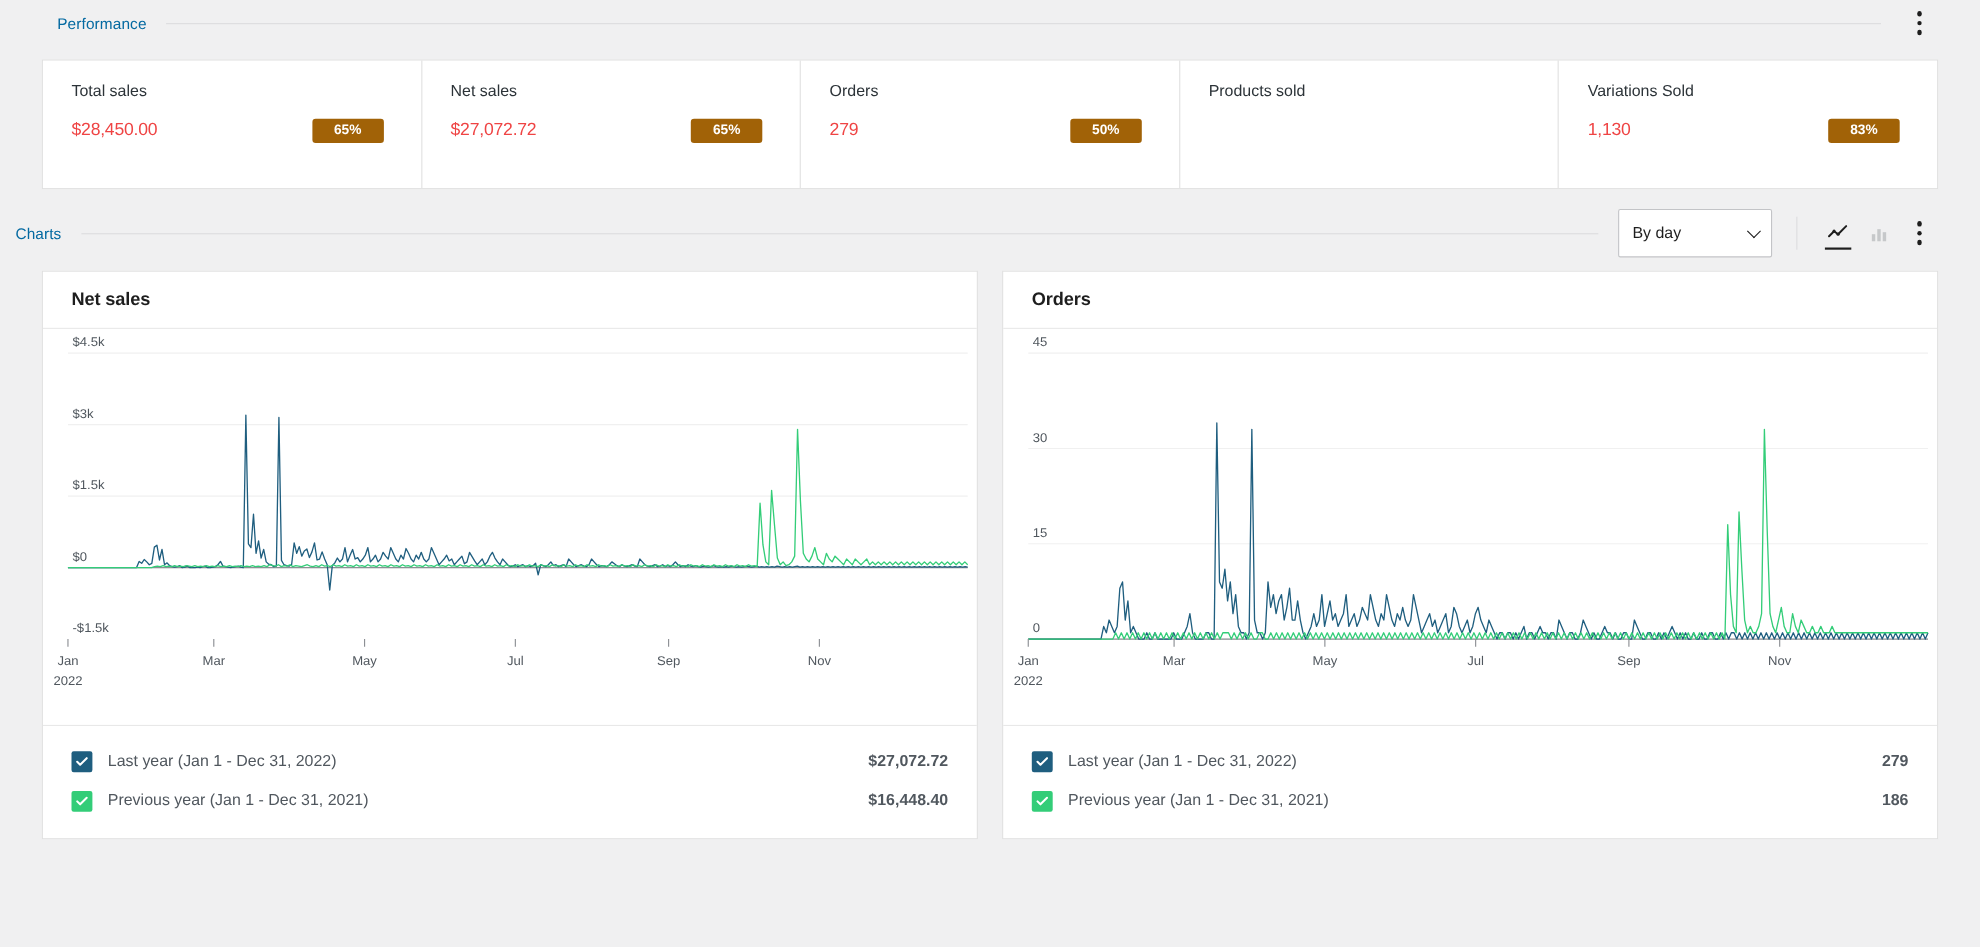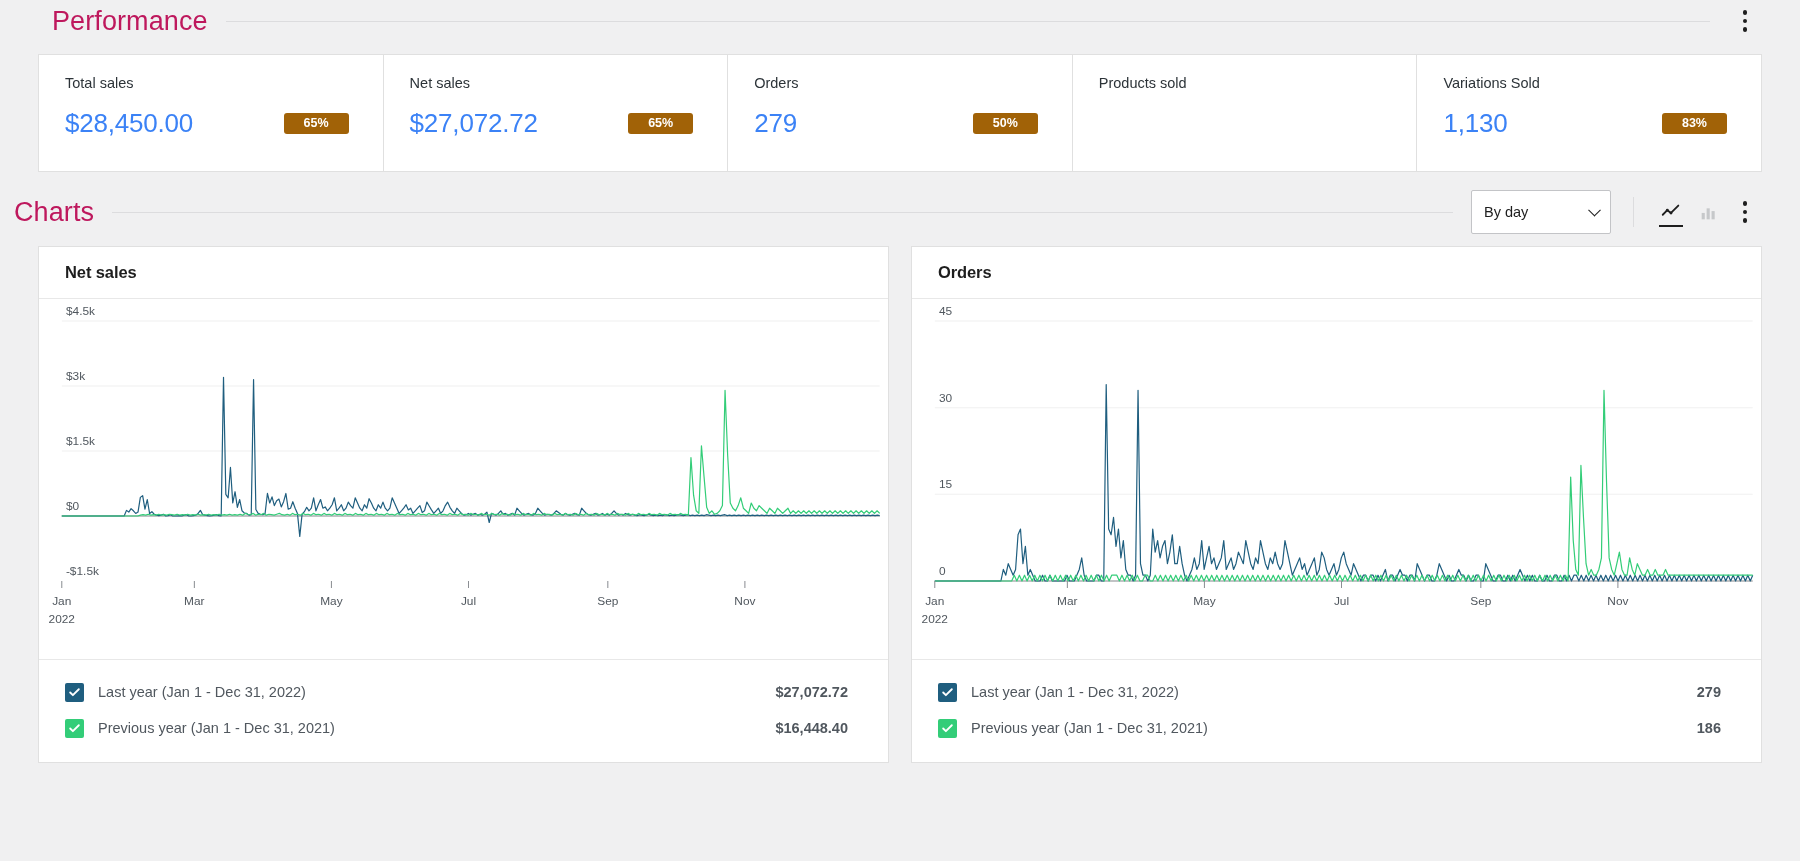--- a/index.html
+++ b/index.html
@@ -17,23 +17,23 @@
   .section-head {
     display: flex;
     align-items: center;
     gap: 18px;
     padding: 0 38px 0 52px;
   }
   .section-head.perf { height: 34px; margin-top: 4px; }
   .section-head.charts { height: 60px; margin-top: 10px; padding-left: 14px; }
 
   .section-title {
-    font-size: 27px;
+    font-size: 14px;
     font-weight: 400;
-    color: #be185d;
+    color: #0369a1;
     white-space: nowrap;
     letter-spacing: .1px;
   }
   .rule {
     flex: 1;
     height: 1px;
     background: #dcdcde;
   }
 
   .dots-btn {
@@ -73,23 +73,23 @@
     font-weight: 400;
   }
   .perf-row {
     display: flex;
     align-items: center;
     justify-content: space-between;
     margin-top: 17px;
     padding-right: 8px;
   }
   .perf-value {
-    font-size: 26px;
+    font-size: 16px;
     font-weight: 400;
-    color: #3b82f6;
+    color: #ef4444;
     letter-spacing: -.2px;
   }
   .badge {
     background: #a16207;
     color: #fff;
     font-size: 12.5px;
     font-weight: 600;
     border-radius: 3px;
     padding: 4px 20px;
     line-height: 1.1;
@@ -174,21 +174,21 @@
   }
   .chart-body {
     height: 360px;
     padding: 0;
     position: relative;
   }
   .chart-body svg { display: block; width: 100%; height: 100%; }
 
   .legend {
     border-top: 1px solid #e8e8e8;
-    padding: 14px 40px 16px 26px;
+    padding: 14px 26px 16px 26px;
   }
   .legend-row {
     display: flex;
     align-items: center;
     height: 36px;
     cursor: pointer;
   }
   .legend-label {
     font-size: 14.5px;
     color: #50575e;

